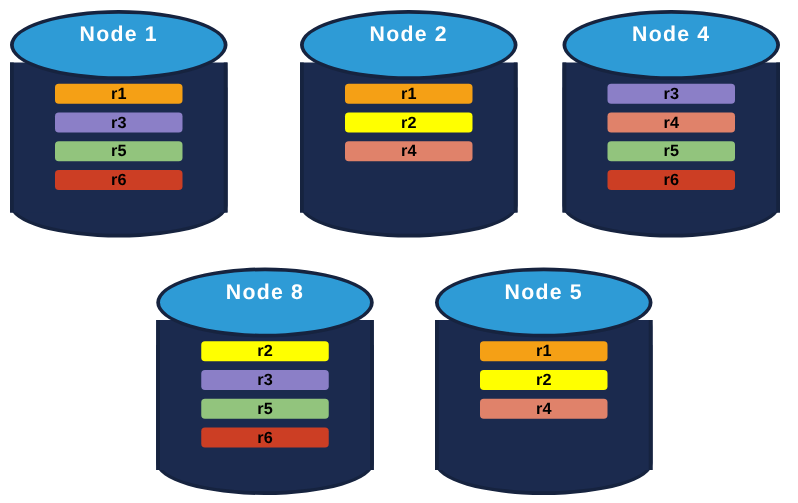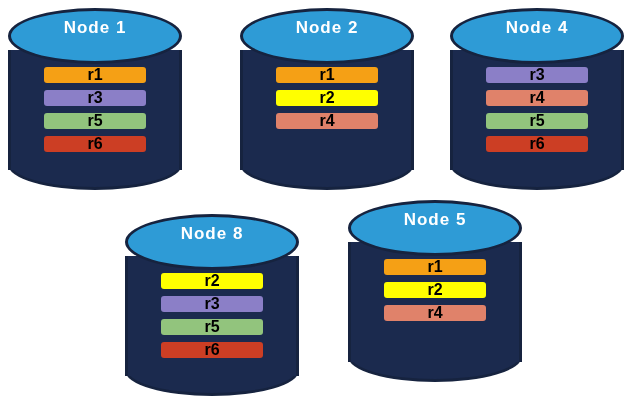--- a/index.html
+++ b/index.html
@@ -93,21 +93,21 @@
     top: 62px;
     width: 102px;
     z-index: 4;
   }
   .replica {
     height: 16px;
     line-height: 16px;
     margin-bottom: 7px;
     border-radius: 3px;
     text-align: center;
-    font-size: 16px;
+    font-size: 13px;
     font-weight: bold;
     color: #000000;
   }
 </style>
 </head>
 <body>
 
 <div id="diagram">
     <div class="node" style="left: 8px; top: 5px;">
       <div class="cyl-body"></div>
@@ -153,21 +153,21 @@
       <div class="cyl-side"></div>
       <div class="cyl-top"></div>
       <div class="node-label">Node  8</div>
       <div class="replicas">
         <div class="replica" style="background: rgb(255, 255, 0);">r2</div>
         <div class="replica" style="background: rgb(139, 127, 199);">r3</div>
         <div class="replica" style="background: rgb(146, 196, 125);">r5</div>
         <div class="replica" style="background: rgb(204, 62, 36);">r6</div>
       </div>
     </div>
-    <div class="node" style="left: 348px; top: 197px;">
+    <div class="node" style="left: 348px; top: 211px;">
       <div class="cyl-body"></div>
       <div class="cyl-body-mask"></div>
       <div class="cyl-side"></div>
       <div class="cyl-top"></div>
       <div class="node-label">Node  5</div>
       <div class="replicas">
         <div class="replica" style="background: rgb(245, 160, 21);">r1</div>
         <div class="replica" style="background: rgb(255, 255, 0);">r2</div>
         <div class="replica" style="background: rgb(224, 130, 106);">r4</div>
       </div>

